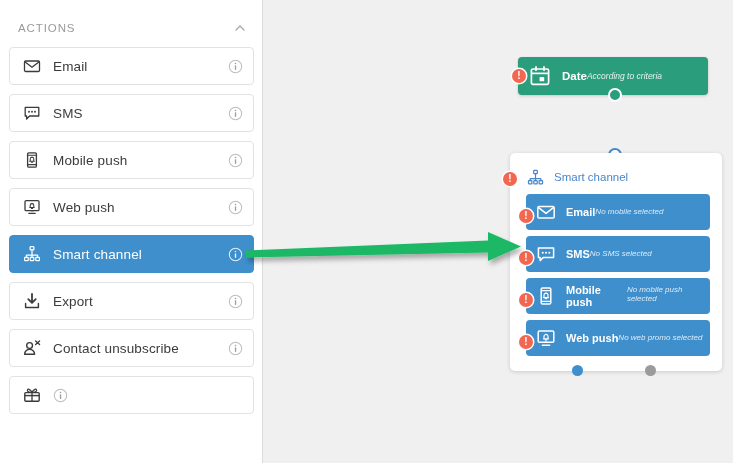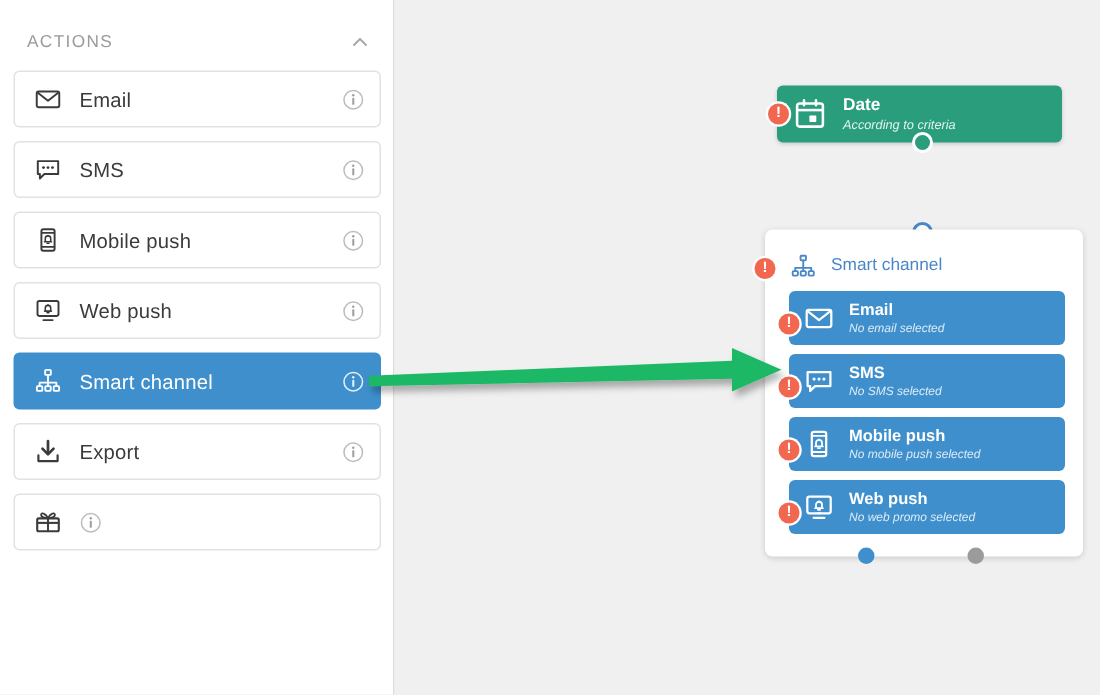--- a/index.html
+++ b/index.html
@@ -50,21 +50,21 @@
   }
 
   
   .node-date{
     position:absolute;left:518px;top:57px;width:190px;height:38px;
     background:#2a9d7c;border-radius:4px;
     display:flex;align-items:center;padding-left:10px;box-sizing:border-box;
     box-shadow:0 1px 3px rgba(0,0,0,.18);
   }
   .node-date .n-icon{width:24px;height:24px;flex:0 0 24px;margin-right:10px;display:block;}
-  .n-texts{display:flex;flex-direction:column;justify-content:space-between;line-height:1.12;}
+  .n-texts{display:flex;flex-direction:row;justify-content:space-between;line-height:1.12;}
   .n-title{font-size:11.5px;font-weight:bold;color:#ffffff;}
   .n-sub{font-size:8.5px;font-style:italic;color:#e3f3ee;margin-top:2px;}
 
   .badge-alert{
     position:absolute;width:14px;height:14px;border-radius:50%;
     background:#f2674f;color:#fff;font-size:10px;font-weight:bold;
     display:flex;align-items:center;justify-content:center;
     line-height:1;box-shadow:0 0 0 1.5px #fff;
   }
 
@@ -232,20 +232,37 @@
         <span>
           <svg class="info-icon" viewBox="0 0 16 16">
               <circle cx="8" cy="8" r="6.6" fill="none" stroke="#bdbdbd" stroke-width="1.1"></circle>
               <circle cx="8" cy="4.8" r=".85" fill="#9e9e9e"></circle>
               <rect x="7.3" y="6.6" width="1.45" height="5" rx=".6" fill="#9e9e9e"></rect>
             </svg>
         </span>
       </div>
 
 
+      <div class="action-item">
+        <span>
+          <svg class="action-icon" viewBox="0 0 20 20">
+              <circle cx="7.6" cy="7.5" r="2.9" fill="none" stroke="#3b3b3b" stroke-width="1.4"></circle>
+              <path d="M2.6 16.3 a5 5 0 0 1 10 0 Z" fill="none" stroke="#3b3b3b" stroke-width="1.4" stroke-linejoin="round"></path>
+              <path d="M13.6 2.9 L17.6 6.6 M17.6 2.9 L13.6 6.6" stroke="#3b3b3b" stroke-width="1.3" stroke-linecap="round"></path>
+            </svg>
+        </span>
+        <span class="action-label">Contact unsubscribe</span>
+        <span>
+          <svg class="info-icon" viewBox="0 0 16 16">
+              <circle cx="8" cy="8" r="6.6" fill="none" stroke="#bdbdbd" stroke-width="1.1"></circle>
+              <circle cx="8" cy="4.8" r=".85" fill="#9e9e9e"></circle>
+              <rect x="7.3" y="6.6" width="1.45" height="5" rx=".6" fill="#9e9e9e"></rect>
+            </svg>
+        </span>
+      </div>
 
       <div class="action-item">
         <span>
           <svg class="action-icon" viewBox="0 0 20 20">
               <rect x="2.8" y="7.6" width="14.4" height="8.6" rx="1" fill="none" stroke="#3b3b3b" stroke-width="1.4"></rect>
               <path d="M2.8 10.6 H17.2" stroke="#3b3b3b" stroke-width="1.4"></path>
               <path d="M10 7.6 v8.6" stroke="#3b3b3b" stroke-width="1.3"></path>
               <path d="M10 7.4 C8.4 4.2 5.4 3.2 5.4 5.4 C5.4 6.9 8.2 7.5 10 7.4 Z" fill="none" stroke="#3b3b3b" stroke-width="1.25" stroke-linejoin="round"></path>
               <path d="M10 7.4 C11.6 4.2 14.6 3.2 14.6 5.4 C14.6 6.9 11.8 7.5 10 7.4 Z" fill="none" stroke="#3b3b3b" stroke-width="1.25" stroke-linejoin="round"></path>
             </svg>
@@ -302,21 +319,21 @@
 
       <div class="subnode">
         <span>
           <svg class="s-icon" viewBox="0 0 22 22">
               <rect x="2.8" y="5.6" width="16.4" height="11.4" rx="1.3" fill="none" stroke="#ffffff" stroke-width="1.5"></rect>
               <path d="M3.6 6.6 L11 12.4 L18.4 6.6" fill="none" stroke="#ffffff" stroke-width="1.5" stroke-linecap="round" stroke-linejoin="round"></path>
             </svg>
         </span>
         <span class="n-texts">
           <span class="s-title">Email</span>
-          <span class="s-sub">No email selected</span>
+          <span class="s-sub">No mobile selected</span>
         </span>
       </div>
 
       <div class="subnode">
         <span>
           <svg class="s-icon" viewBox="0 0 22 22">
               <path d="M3.4 5 H18.6 V14.4 H8.4 L5.1 17.6 V14.4 H3.4 Z" fill="none" stroke="#ffffff" stroke-width="1.5" stroke-linejoin="round"></path>
               <circle cx="7.7" cy="9.7" r="1.05" fill="#ffffff"></circle>
               <circle cx="11" cy="9.7" r="1.05" fill="#ffffff"></circle>
               <circle cx="14.3" cy="9.7" r="1.05" fill="#ffffff"></circle>

